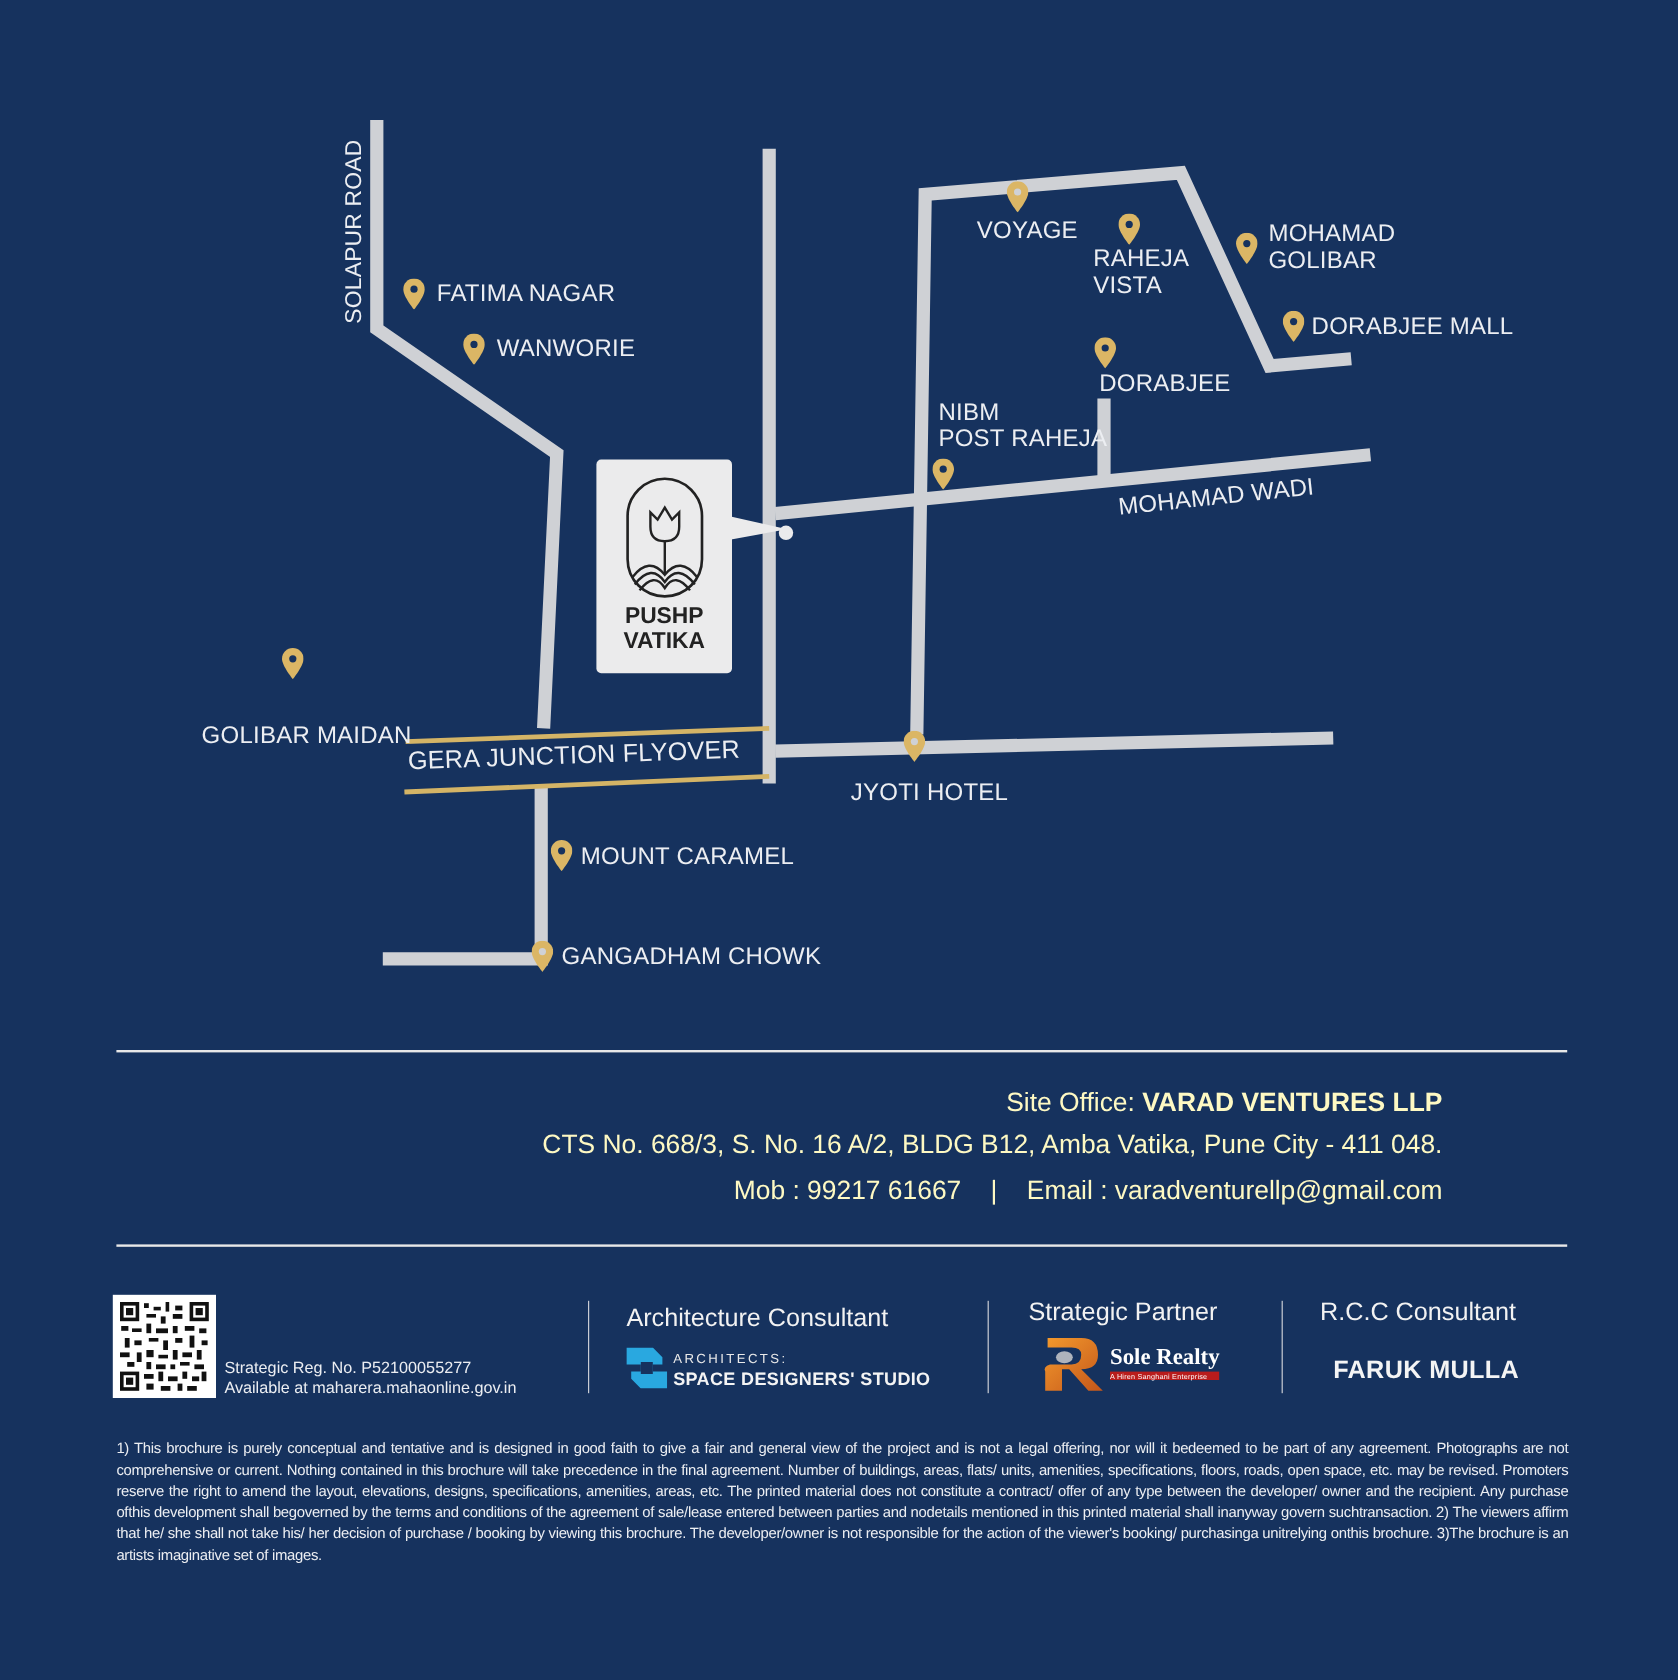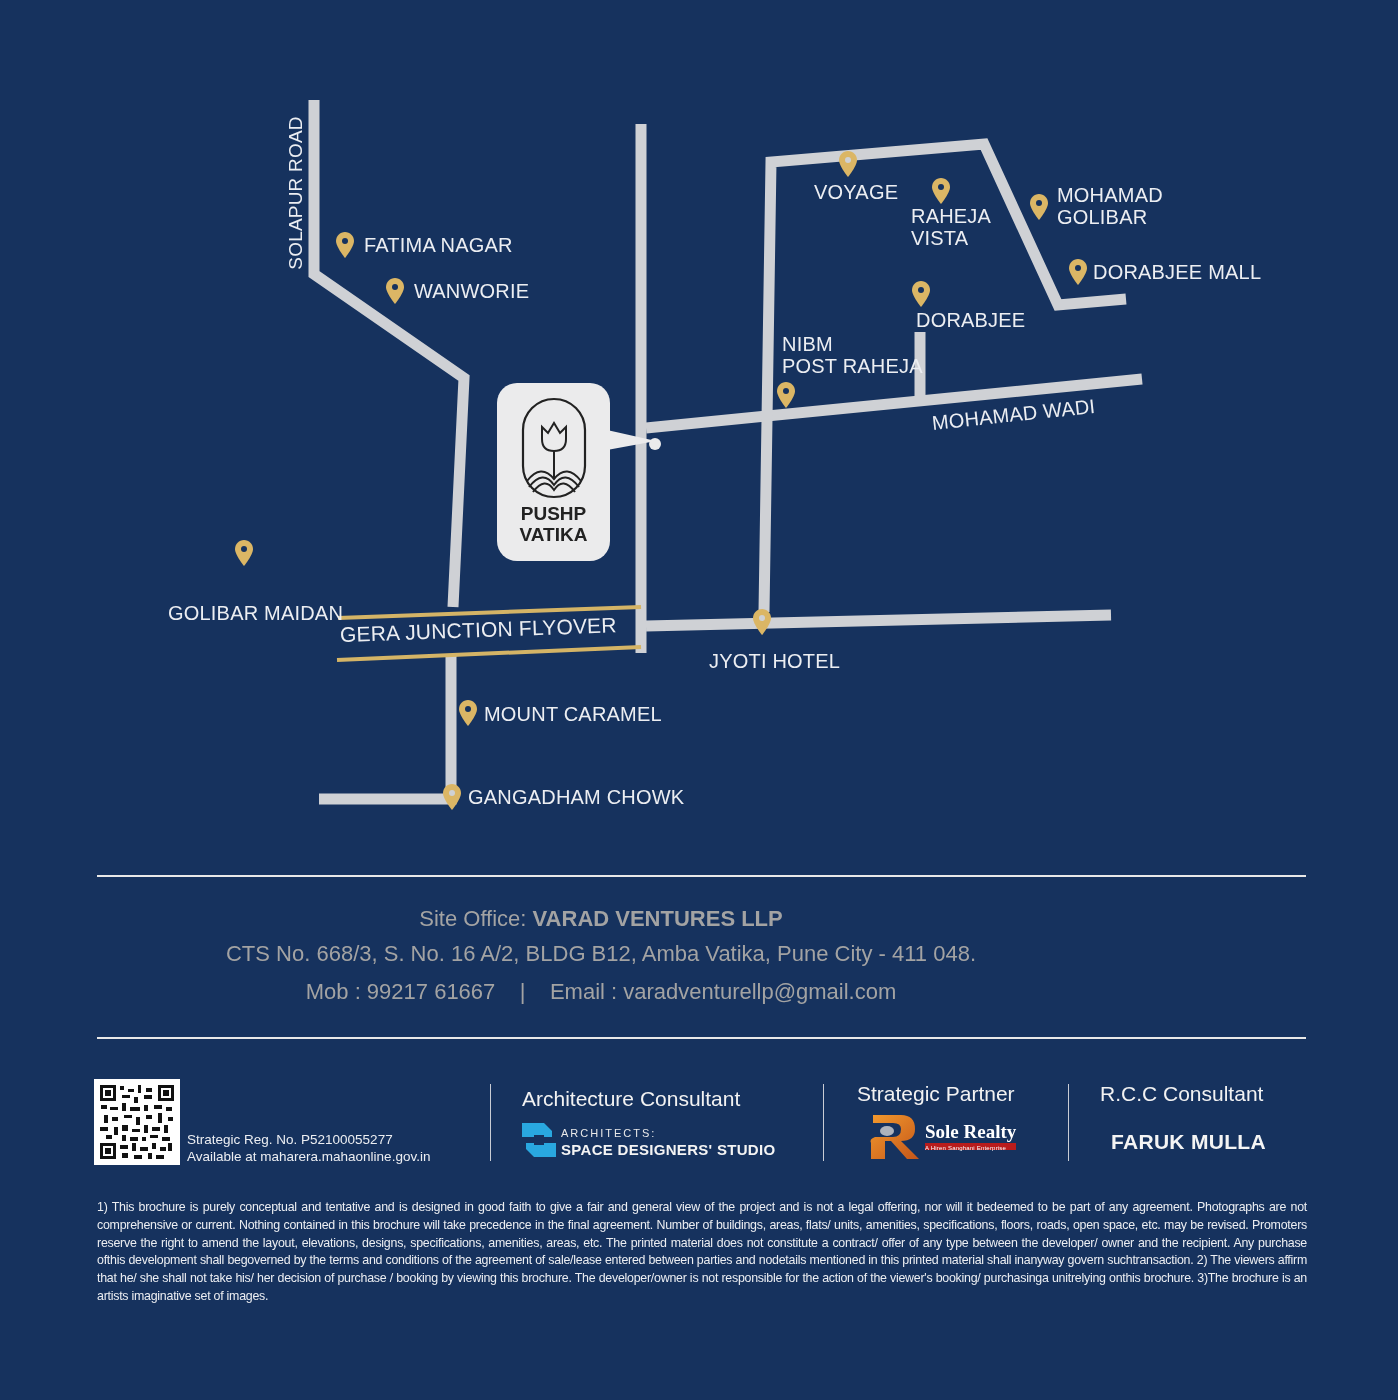--- a/index.html
+++ b/index.html
@@ -2,24 +2,24 @@
 <html><head>
 <meta charset="utf-8">
 <style>
   * { box-sizing: border-box; margin: 0; padding: 0; }
   html, body { width: 1398px; height: 1400px; background: #16325e; overflow: hidden; }
   body { position: relative; font-family: "Liberation Sans", "DejaVu Sans", sans-serif; color: #f2f2f2; }
   #map { position: absolute; left: 0; top: 0; width: 1398px; height: 860px; }
   .lbl { position: absolute; font-family: "Liberation Sans", sans-serif; font-size: 20px; color: #eceef2; letter-spacing: 0.2px; white-space: nowrap; line-height: 22px; }
   .lbl.road { font-size: 19px; }
   .pin { position: absolute; width: 18px; height: 26px; }
-  .project-card { position: absolute; left: 497px; top: 383px; width: 113px; height: 178px; background: #ebebec; border-radius: 20px; }
+  .project-card { position: absolute; left: 497px; top: 383px; width: 113px; height: 178px; background: #ebebec; border-radius: 4px; }
   .project-name { position: absolute; left: 0; top: 120px; width: 113px; text-align: center; font-family: "Liberation Sans", sans-serif; font-weight: bold; font-size: 19px; line-height: 21px; color: #222; }
   .rule { position: absolute; left: 97px; width: 1209px; height: 2px; background: #e8e8e8; }
-  .office { position: absolute; left: 0; width: 1202px; text-align: center; font-size: 22px; color: #a3a3a3; white-space: nowrap; }
+  .office { position: absolute; left: 0; width: 1202px; text-align: right; font-size: 22px; color: #fef9c3; white-space: nowrap; }
   .office b { font-weight: bold; }
   .qr { position: absolute; left: 94px; top: 1079px; width: 86px; height: 86px; background: #fff; padding: 4px; }
   .rera { position: absolute; left: 187px; top: 1131px; font-size: 13.5px; line-height: 17px; color: #eceef2; }
   .vdiv { position: absolute; top: 1084px; width: 1px; height: 77px; background: #c9ccd4; }
   .head { position: absolute; font-size: 21px; color: #f2f2f2; white-space: nowrap; }
   .faruk { position: absolute; left: 1111px; top: 1130px; font-size: 21px; font-weight: bold; color: #f4f4f4; letter-spacing: 0.3px; }
   .arch-text1 { position: absolute; left: 561px; top: 1127px; font-size: 11px; letter-spacing: 2px; color: #e9e9e9; }
   .arch-text2 { position: absolute; left: 561px; top: 1141px; font-size: 15px; font-weight: bold; color: #f4f4f4; letter-spacing: 0.3px; }
   .sole1 { position: absolute; left: 925px; top: 1121px; font-family: "Liberation Serif", serif; font-weight: bold; font-size: 19px; color: #fff; border-bottom: 7px solid #b91c1c; line-height: 22px; }
   .sole2 { position: absolute; left: 925px; top: 1145px; font-size: 6px; color: #fff; letter-spacing: 0.2px; }

